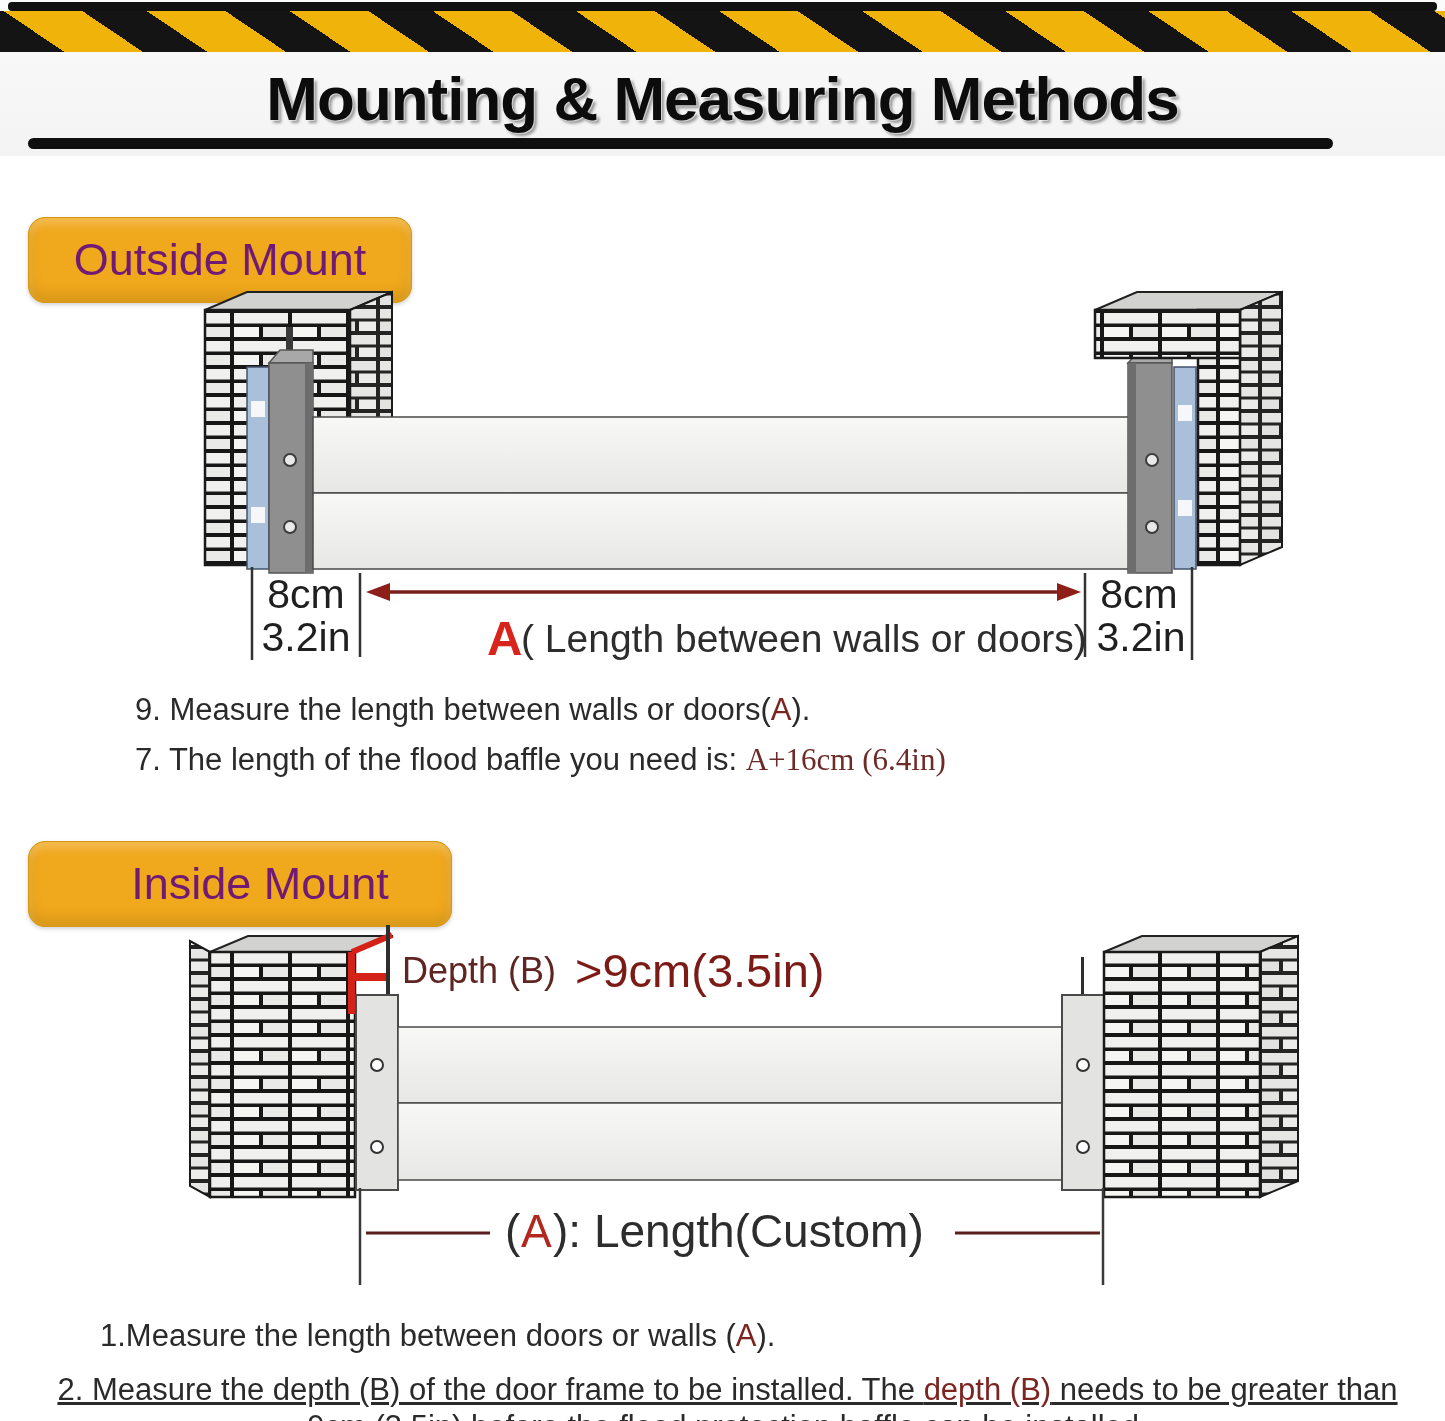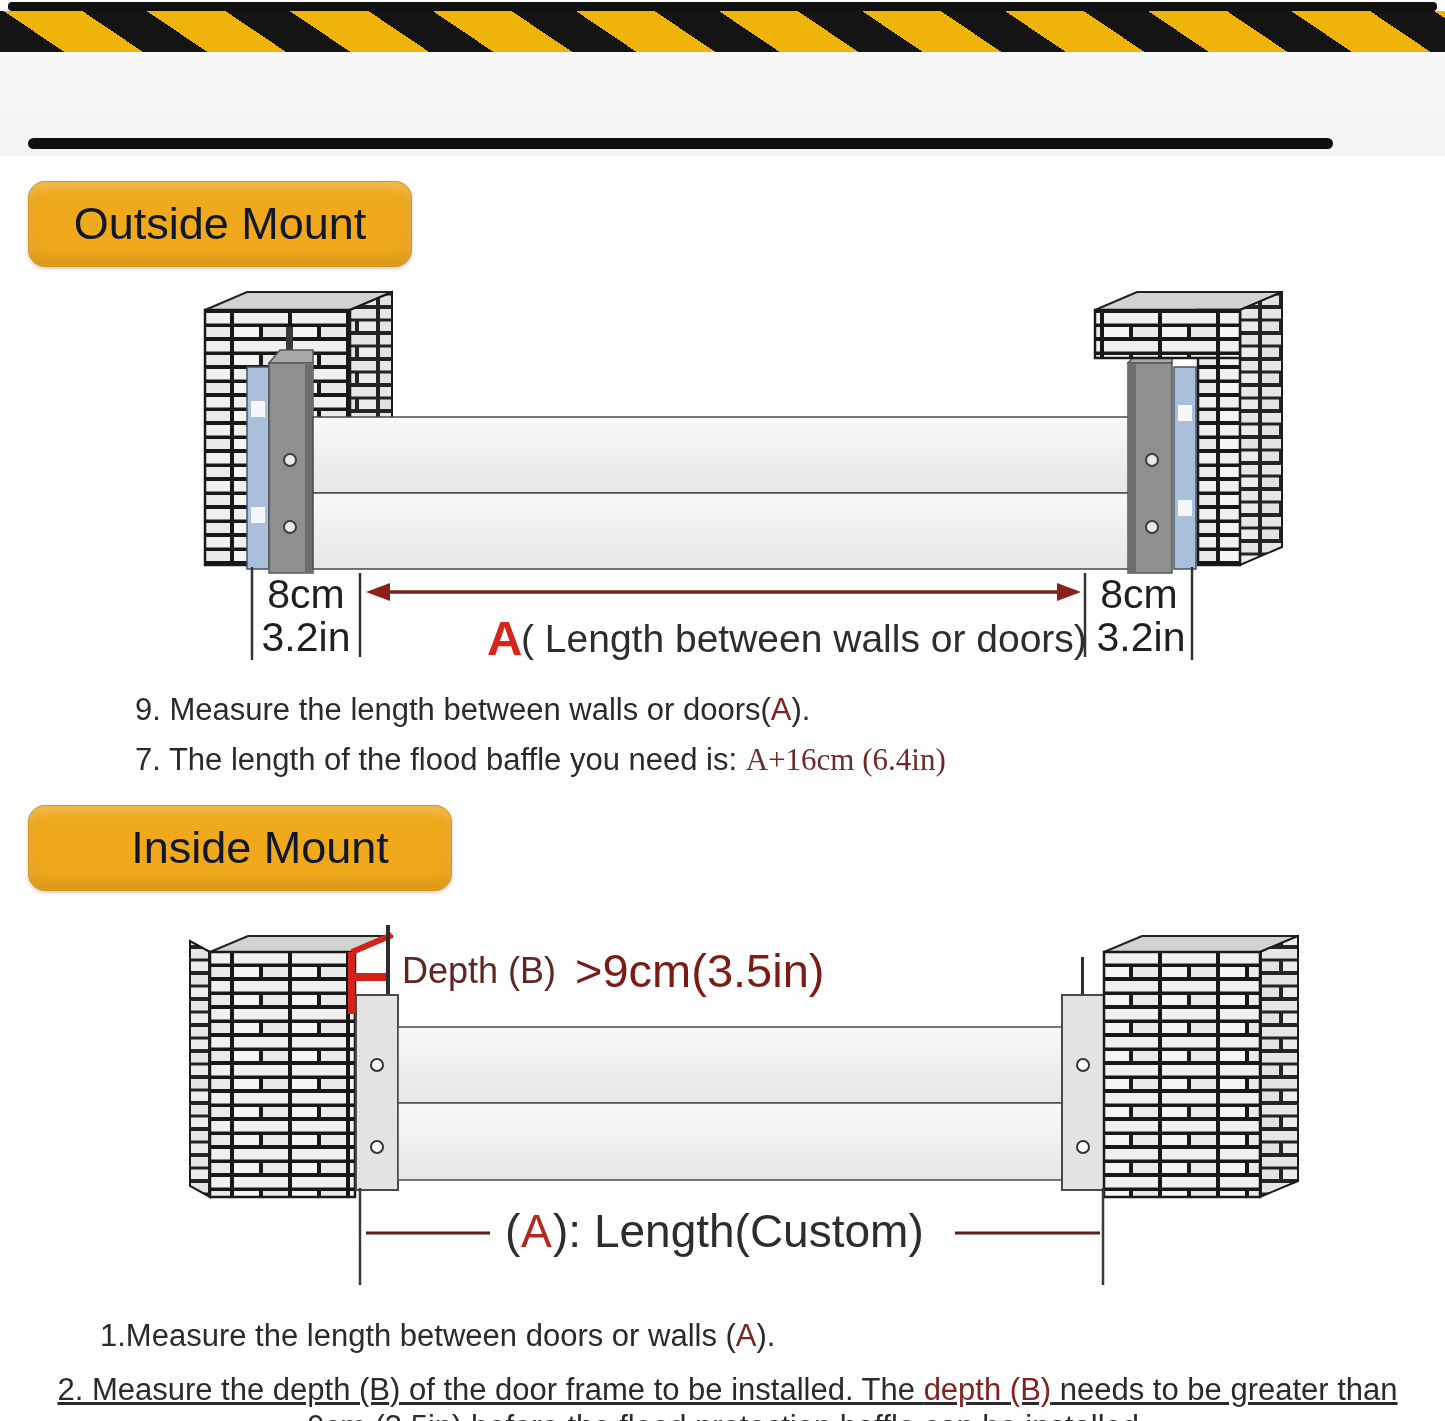--- a/index.html
+++ b/index.html
@@ -23,22 +23,23 @@
     display:flex;align-items:center;justify-content:center;
     font-size:62px;font-weight:bold;letter-spacing:-1px;color:#0c0c0c;
     text-shadow:1px 1px 0 rgba(255,255,255,.55), 3px 3px 3px rgba(0,0,0,.38);
   }
   .underline{position:absolute;left:28px;top:138px;width:1305px;height:11px;background:#0f0f0f;border-radius:6px;}
   
   .chip{
     position:absolute;left:28px;width:382px;height:84px;
     background:var(--amber);border:1px solid #d69712;border-radius:17px;
     display:flex;align-items:center;justify-content:center;
-    font-size:45px;color:#0f172a;
+    font-size:45px;color:#701a75;
     box-shadow:inset 0 -8px 14px rgba(0,0,0,.10), inset 0 6px 10px rgba(255,255,255,.25), 0 2px 4px rgba(0,0,0,.18);
+    margin-top:36px;
   }
   .chip-outside{top:181px;}
   .chip-inside{top:805px;padding-left:40px;}
   
   .diagram{position:absolute;left:0;}
   .svg-out{top:255px;}
   .svg-in{top:895px;}
   
   .step{position:absolute;font-size:31px;color:#2a2a2a;white-space:nowrap;}
   .out-step1{left:135px;top:692px;}
@@ -50,20 +51,21 @@
   .maroon{color:#7c2420;}
   .maroon2{color:#6d2a26;font-family:Liberation Serif, serif;}
   svg text{font-family:"Liberation Sans",sans-serif;}
 </style>
 </head>
 <body>
 
 <div class="header">
   <div class="topbar"></div>
   <div class="hazard"></div>
+  <div class="title">Mounting &amp; Measuring Methods</div>
   <div class="underline"></div>
 </div>
 
 <div class="chip chip-outside">
   <span>Outside Mount</span>
 </div>
 
 <svg class="diagram svg-out" width="1445" height="420" viewBox="0 0 1445 420">
   <defs>
     <pattern id="brickO" width="58" height="28" patternUnits="userSpaceOnUse">

